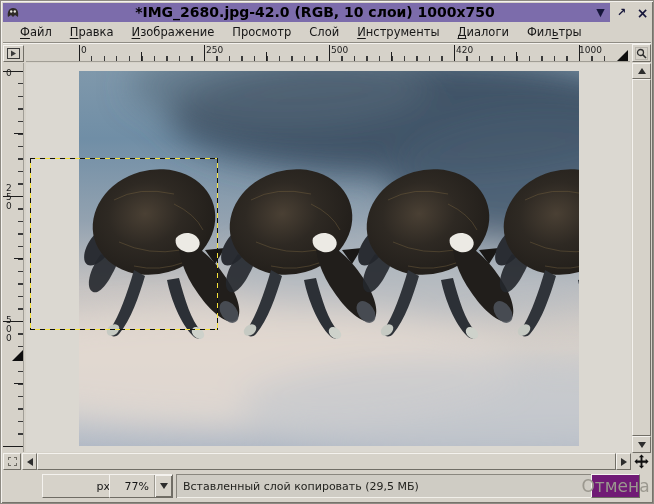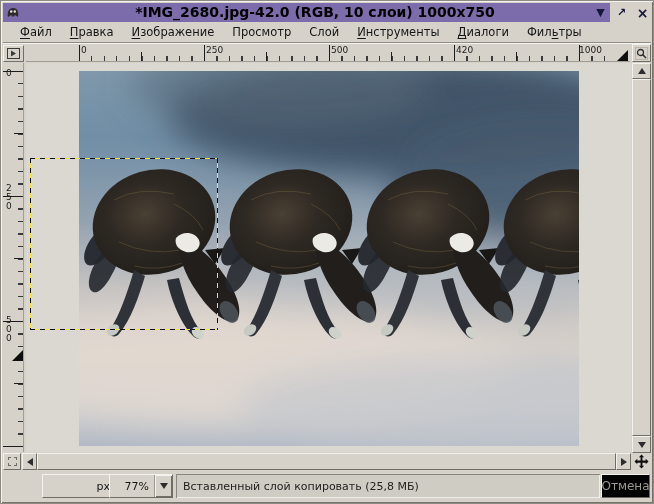--- a/index.html
+++ b/index.html
@@ -78,23 +78,23 @@
          border-color:#f4f2ee #6f6c64 #6f6c64 #f4f2ee;display:flex;align-items:stretch;}
   .combo-text{flex:1;font-size:11px;color:#161616;display:flex;align-items:center;
               justify-content:flex-end;padding-right:5px;}
   .combo-arrow{width:18px;border-left:1px solid #9b988f;background:#d6d2c9;
                display:flex;align-items:center;justify-content:center;
                box-shadow:inset 1px 1px 0 #f4f2ee, inset -1px -1px 0 #716e66;}
   .status-inset{position:absolute;left:173px;top:2px;width:424px;height:24px;background:#cfccc4;
                 box-shadow:inset 1px 1px 0 #8a877f, inset -1px -1px 0 #f1efe9;
                 display:flex;align-items:center;padding-left:7px;font-size:11px;color:#23231f;
                 white-space:nowrap;overflow:hidden;}
-  .cancel-btn{position:absolute;right:1px;top:2px;width:49px;height:24px;background:#000000;
+  .cancel-btn{position:absolute;right:11px;top:2px;width:49px;height:24px;background:#701a75;
               border:1px solid;border-color:#f4f2ee #6f6c64 #6f6c64 #f4f2ee;
-              font-size:12px;color:#9b988f;display:flex;align-items:center;justify-content:center;}
+              font-size:17px;color:#9b988f;display:flex;align-items:center;justify-content:center;}
   .qmask-icon{width:9px;height:9px;border:1px dashed #6e6b63;}
 </style>
 </head>
 <body>
 
 <div id="win">
 
   <div class="titlebar">
     <svg class="win-icon" viewBox="0 0 14 14">
       <path d="M2 11 C1 6 3 2 7 2 C11 2 13 5 12 11 L9 9 L7 11 L5 9 Z" fill="#2f2b28"></path>
@@ -249,20 +249,20 @@
         <span class="tri tri-down"></span>
       </span>
     </div>
     <div class="combo" style="left:106px;width:64px;">
       <span class="combo-text">77%</span>
       <span class="combo-arrow">
         <span class="tri tri-down"></span>
       </span>
     </div>
     <div class="status-inset">
-      <span>Вставленный слой копировать (25,8 МБ)</span>
+      <span>Вставленный слой копировать (29,5 МБ)</span>
     </div>
     <div class="cancel-btn">
       <span>Отмена</span>
     </div>
   </div>
 
 </div>
 
 </body></html>

